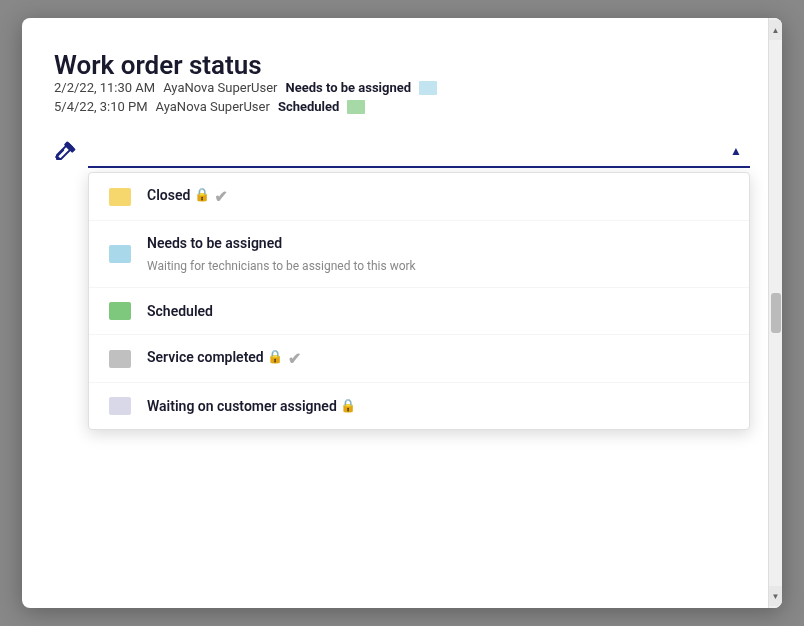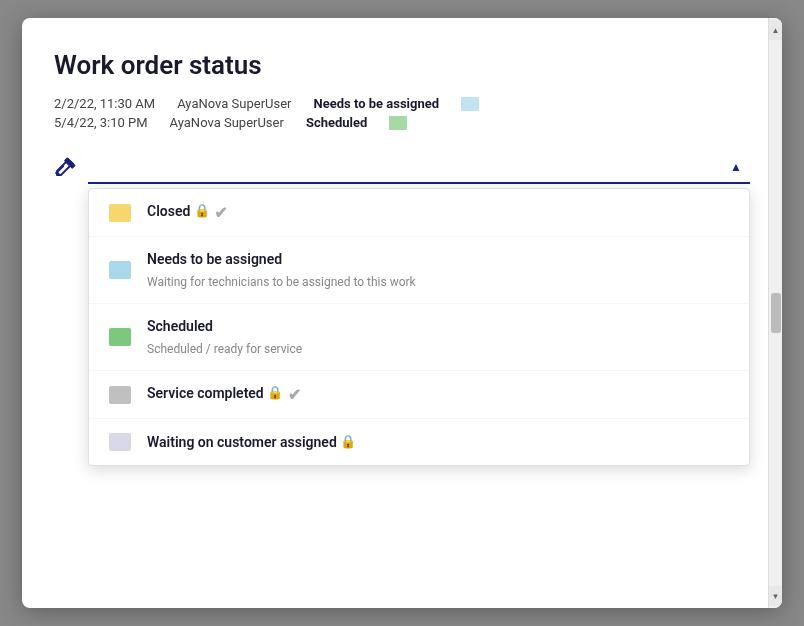--- a/index.html
+++ b/index.html
@@ -32,27 +32,26 @@
       height: 590px;
       padding: 32px 32px 0 32px;
       overflow: hidden;
       box-shadow: 0 4px 24px rgba(0,0,0,0.3);
     }
 
     .modal-title {
       font-size: 26px;
       font-weight: 600;
       color: #1a1a2e;
-      margin-bottom: 16px;
     }
 
     .history-row {
       display: flex;
       align-items: center;
-      gap: 22px;
+      gap: 8px;
       font-size: 13px;
       color: #444;
       margin-bottom: 4px;
     }
 
     .history-date {
       color: #444;
       white-space: nowrap;
     }
 
@@ -290,21 +289,20 @@
                   <div class="dropdown-item-subtitle">Waiting for technicians to be assigned to this work</div>
                 </div>
               </div>
 
               <div class="dropdown-item">
                 <div class="dropdown-flag flag-green"></div>
                 <div class="dropdown-item-content">
                   <div class="dropdown-item-title">
                     <span>Scheduled</span>
                   </div>
-                  <div class="dropdown-item-subtitle">Scheduled / ready for service</div>
                 </div>
               </div>
 
               <div class="dropdown-item">
                 <div class="dropdown-flag flag-light-gray"></div>
                 <div class="dropdown-item-content">
                   <div class="dropdown-item-title">
                     <span>Service completed</span>
                     <span class="lock-icon">🔒</span>
                     <span class="check-icon" style="color:#aaa; font-size:16px;">✔</span>

